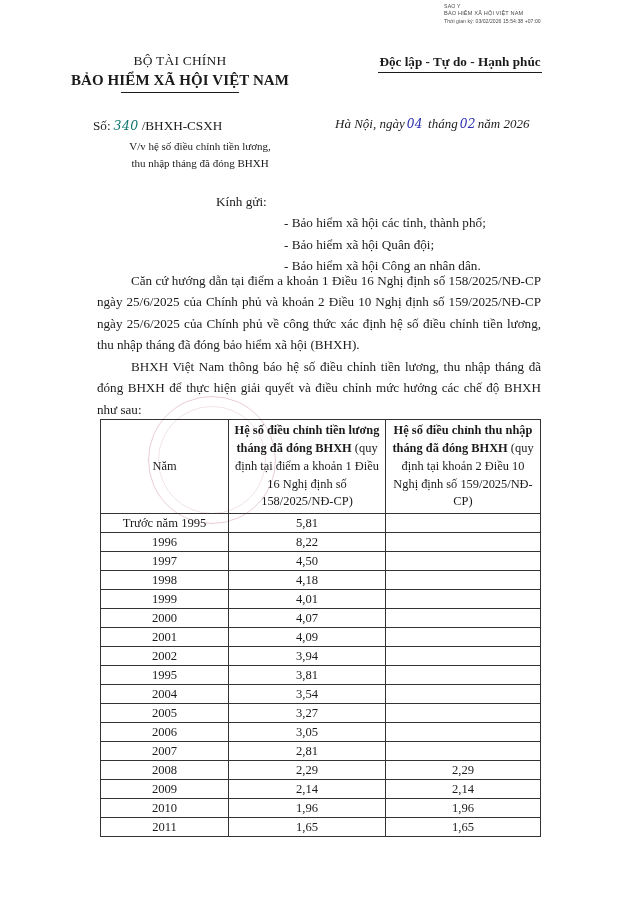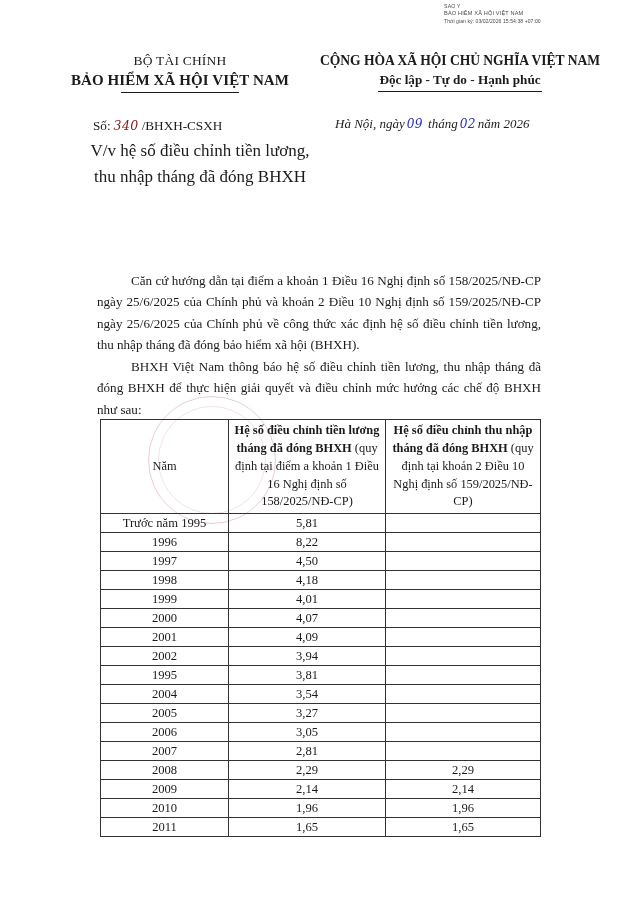--- a/index.html
+++ b/index.html
@@ -98,34 +98,34 @@
 
   
   .docno {
     position: absolute;
     left: 93px;
     top: 118px;
     font-size: 13.2px;
     white-space: nowrap;
   }
   .docno .handwritten {
-    color: #7f1d1d;
+    color: #0f766e;
     font-family: "DejaVu Serif", serif;
     font-style: italic;
     font-size: 12.5px;
     letter-spacing: .4px;
     padding: 0 3px;
   }
   .subject {
     position: absolute;
     left: 85px;
     top: 138px;
     width: 230px;
     text-align: center;
-    font-size: 17px;
+    font-size: 11px;
     line-height: 1.5;
   }
 
   
   .placedate {
     position: absolute;
     left: 335px;
     top: 116px;
     font-size: 13px;
     font-style: italic;
@@ -245,41 +245,48 @@
 
   <div class="letterhead">
     <div class="lh-left">
       <div class="org-ministry">BỘ TÀI CHÍNH</div>
       <div class="org-agency">
         <span>BẢO HIỂM XÃ HỘI VIỆT NAM</span>
         <span class="rule-under rule-agency"></span>
       </div>
     </div>
     <div class="lh-right">
-      <div class="nation-title">CỘNG HÒA XÃ HỘI CHỦ NGHĨA VIỆT NAM</div>
       <div class="nation-motto">
         <span>Độc lập - Tự do - Hạnh phúc</span>
         <span class="rule-under rule-motto"></span>
       </div>
     </div>
   </div>
 
   <div class="docno">
     <span>Số:</span><span class="handwritten">340</span><span>/BHXH-CSXH</span>
   </div>
 
   <div class="subject">
     <div>V/v hệ số điều chỉnh tiền lương,</div>
     <div>thu nhập tháng đã đóng BHXH</div>
   </div>
 
   <div class="placedate">
-    <span>Hà Nội, ngày</span><span class="handwritten">09</span>&nbsp;<span>tháng</span><span class="handwritten">02</span><span>năm</span>&nbsp;<span>2026</span>
-  </div>
-
+    <span>Hà Nội, ngày</span><span class="handwritten">04</span>&nbsp;<span>tháng</span><span class="handwritten">02</span><span>năm</span>&nbsp;<span>2026</span>
+  </div>
+
+  <div class="recipients">
+    <div class="kg">Kính gửi:</div>
+    <ul>
+      <li>- Bảo hiểm xã hội các tỉnh, thành phố;</li>
+      <li>- Bảo hiểm xã hội Quân đội;</li>
+      <li>- Bảo hiểm xã hội Công an nhân dân.</li>
+    </ul>
+  </div>
 
   <div class="para para-1"><span class="indent"></span><span>Căn cứ hướng dẫn tại điểm a khoản 1 Điều 16 Nghị định số 158/2025/NĐ-CP ngày 25/6/2025 của Chính phủ và khoản 2 Điều 10 Nghị định số 159/2025/NĐ-CP ngày 25/6/2025 của Chính phủ về công thức xác định hệ số điều chỉnh tiền lương, thu nhập tháng đã đóng bảo hiểm xã hội (BHXH).</span></div>
 
   <div class="para para-2"><span class="indent"></span><span>BHXH Việt Nam thông báo hệ số điều chỉnh tiền lương, thu nhập tháng đã đóng BHXH để thực hiện giải quyết và điều chỉnh mức hưởng các chế độ BHXH như sau:</span></div>
 
   <div class="seal"></div>
 
   <table class="coef-table">
     <colgroup>
       <col class="c-year">

